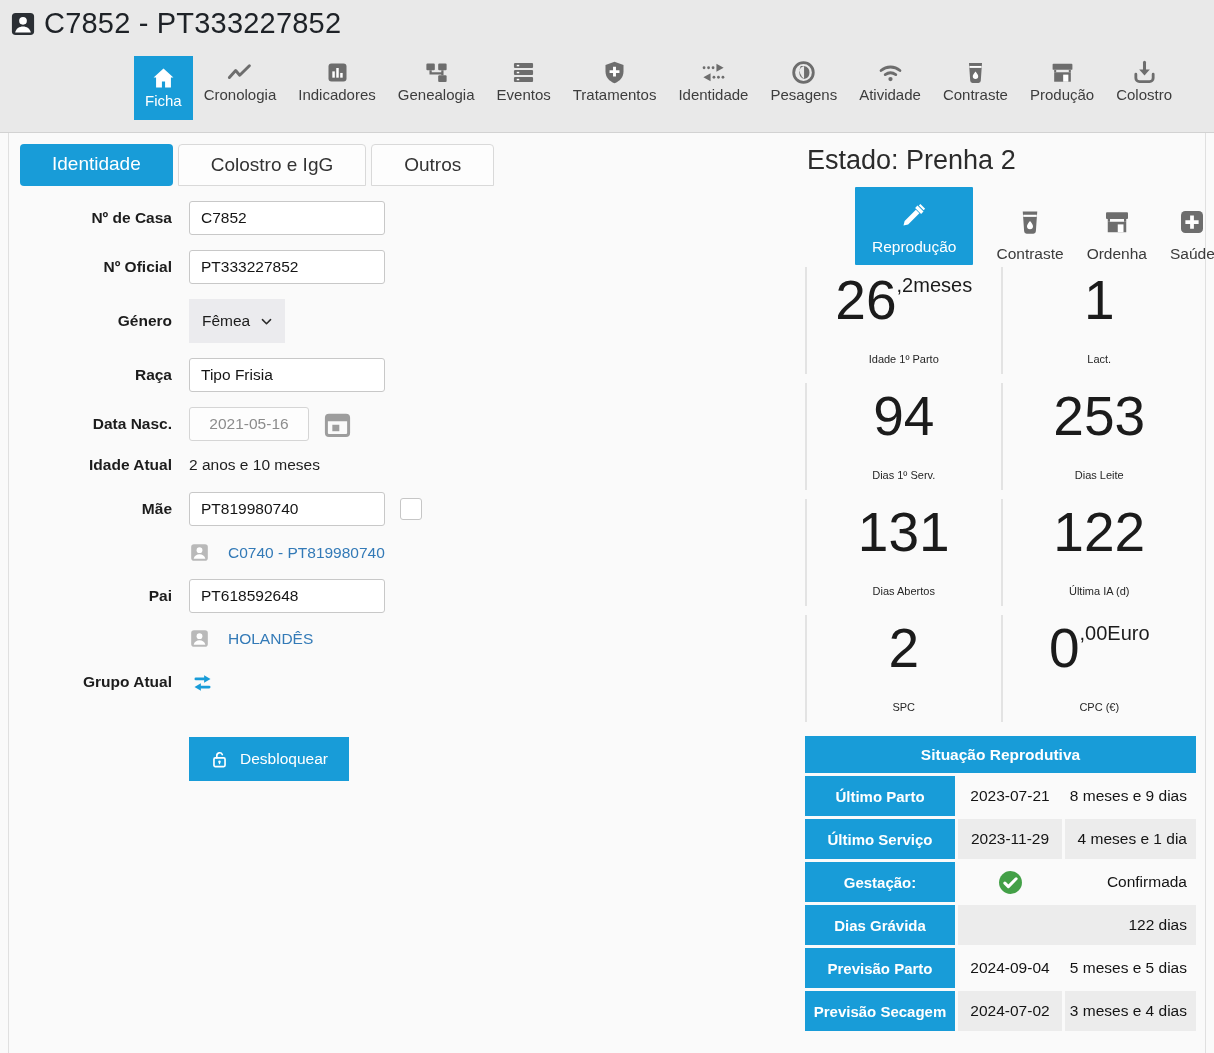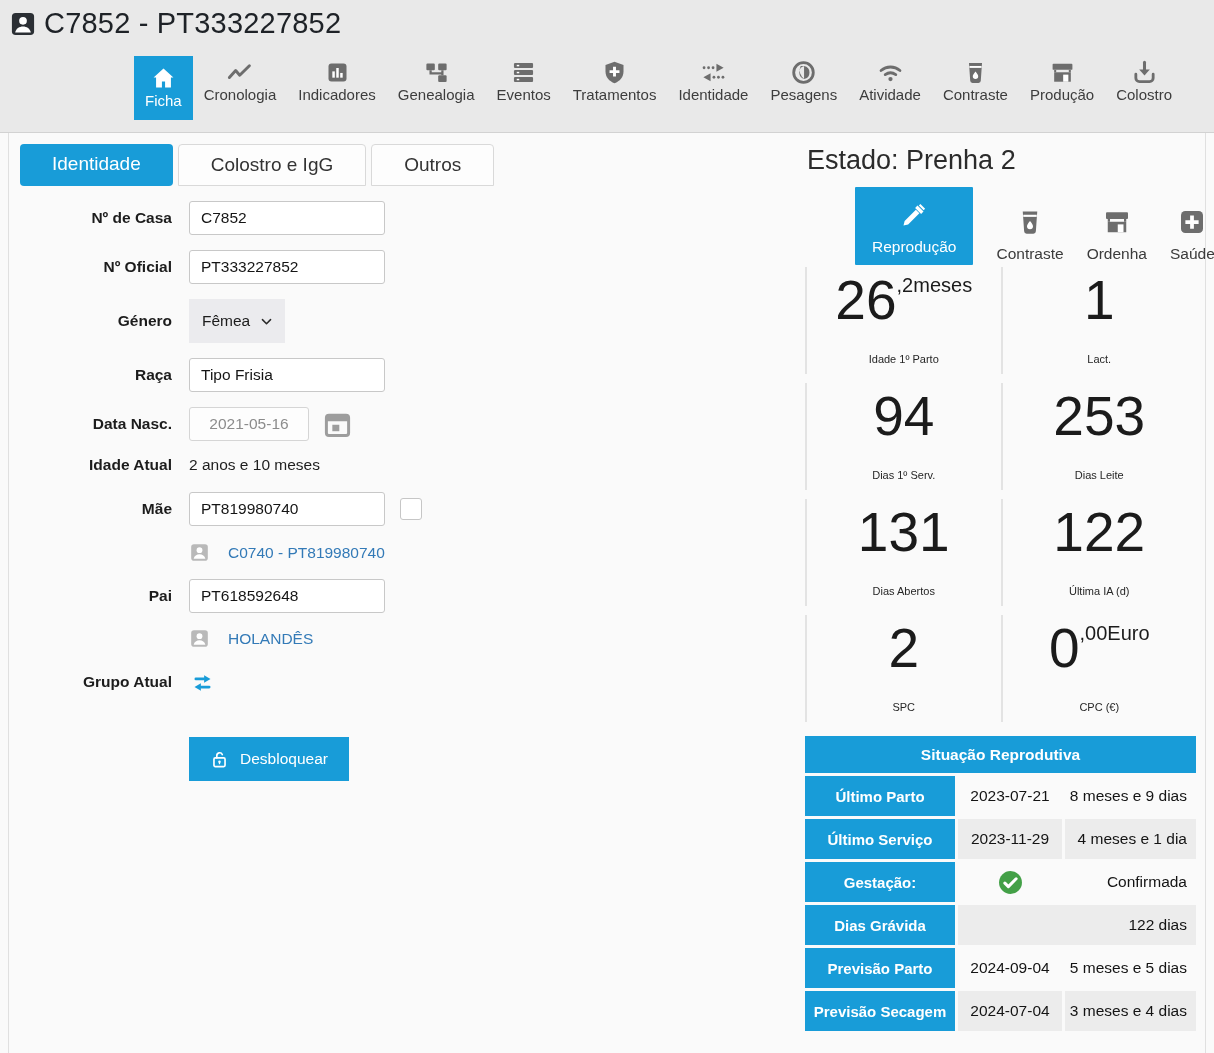--- a/index.html
+++ b/index.html
@@ -518,18 +518,18 @@
       </div>
 
       <div class="rt-row">
         <div class="rt-label">Previsão Parto</div>
         <div class="rt-date">2024-09-04</div>
         <div class="rt-extra">5 meses e 5 dias</div>
       </div>
 
       <div class="rt-row">
         <div class="rt-label">Previsão Secagem</div>
-        <div class="rt-date shade">2024-07-04</div>
+        <div class="rt-date shade">2024-07-02</div>
         <div class="rt-extra shade">3 meses e 4 dias</div>
       </div>
     </div>
   </div>
 </div>
 
 </body></html>

